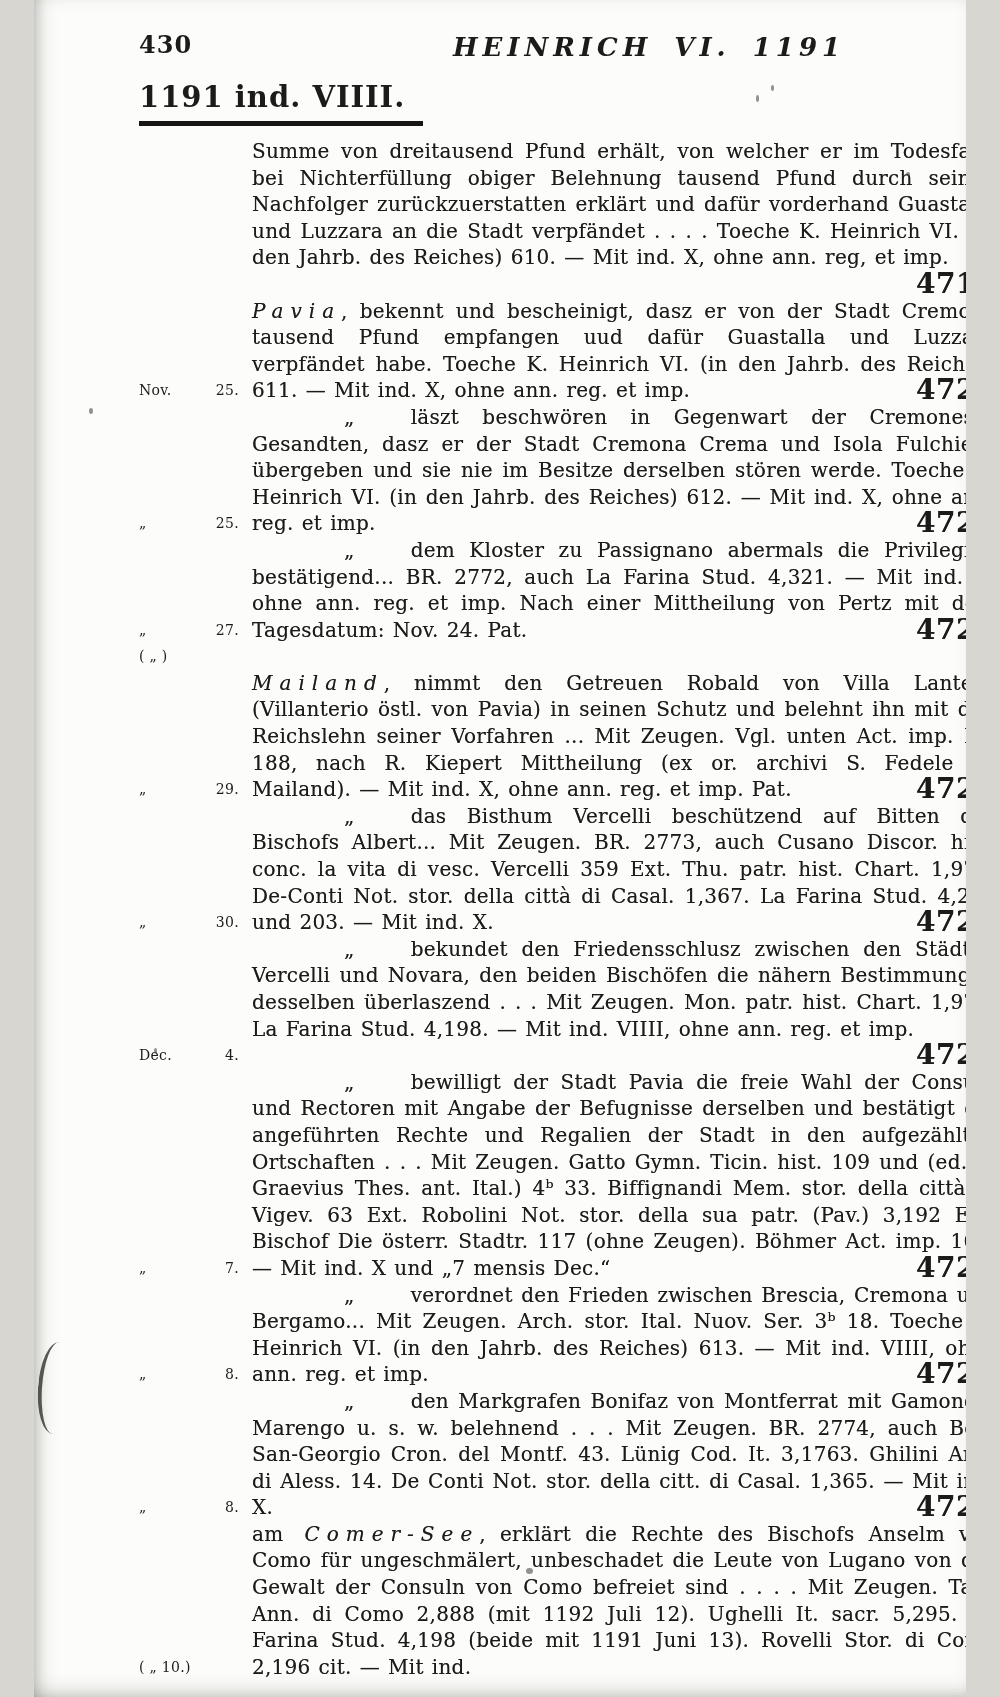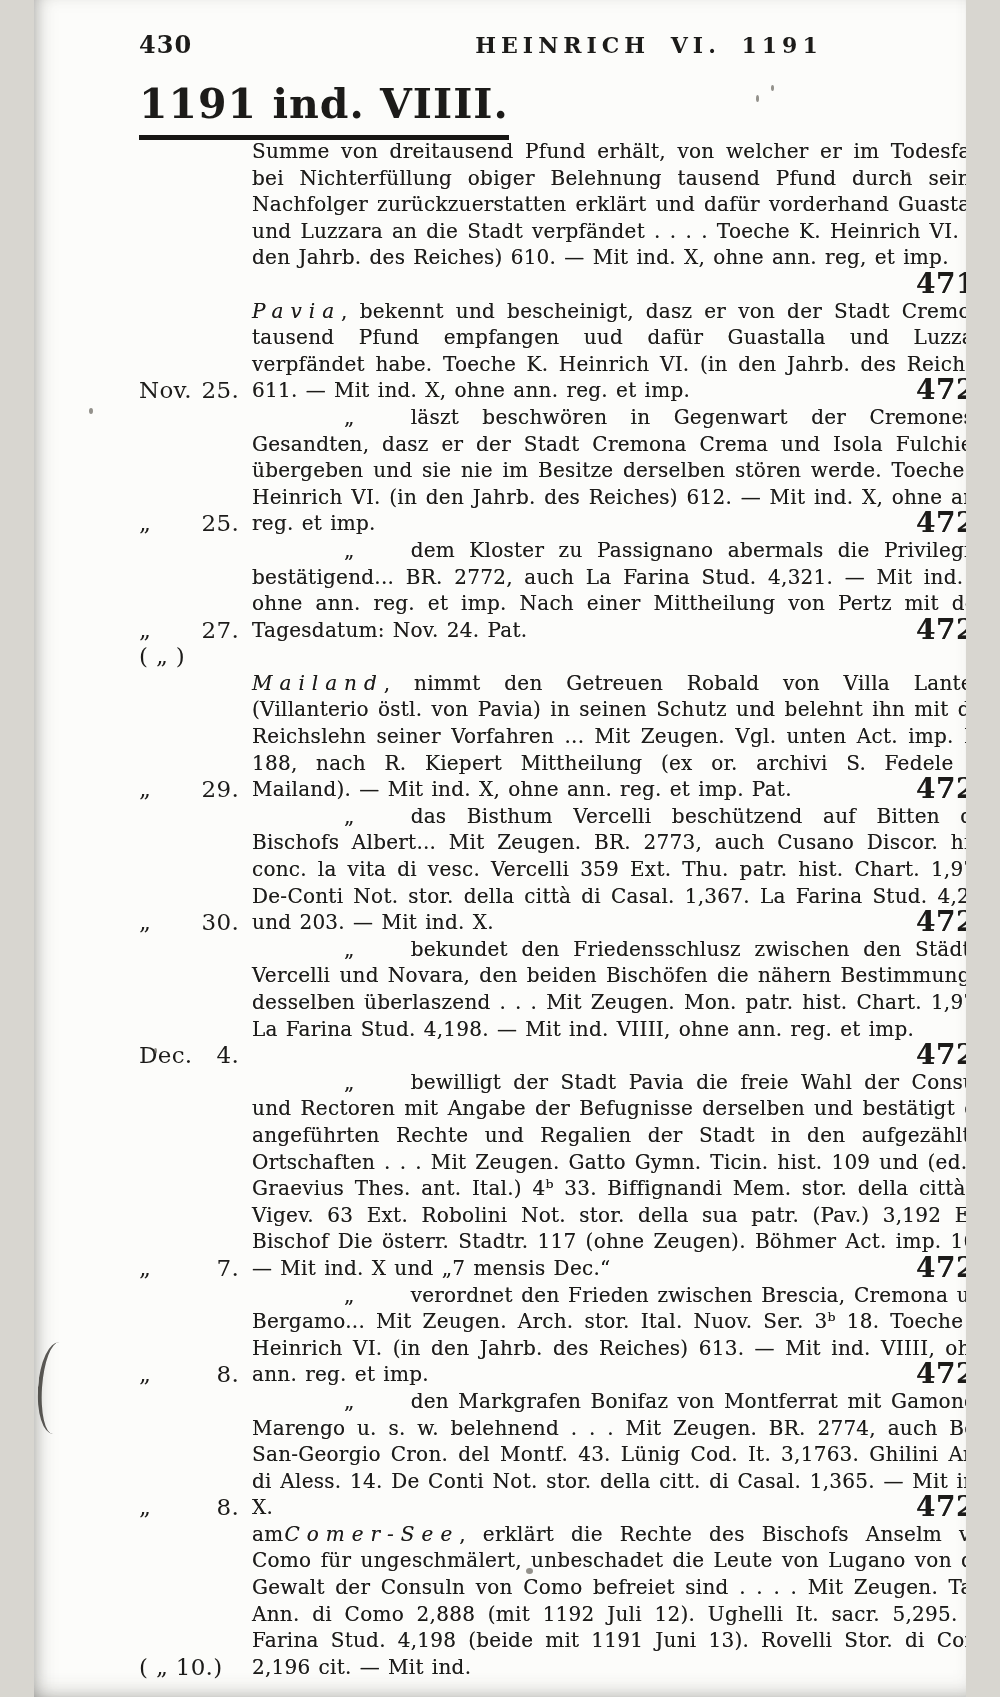--- a/index.html
+++ b/index.html
@@ -15,49 +15,49 @@
   }
   .header-row{
     position:absolute;top:30px;left:105px;right:40px;height:32px;
   }
   .page-number{
     position:absolute;left:0;top:0;
     font-size:24px;font-weight:700;letter-spacing:1px;
   }
   .running-header{
     position:absolute;left:295px;top:2px;width:430px;text-align:center;
-    font-size:22px;font-weight:600;letter-spacing:5px;word-spacing:8px;
+    font-size:26px;font-weight:600;letter-spacing:5px;word-spacing:8px;font-style:italic;
   }
   .section-heading{
     position:absolute;top:80px;left:105px;
-    font-size:41px;font-weight:700;letter-spacing:1px;
+    font-size:29px;font-weight:700;letter-spacing:1px;
     padding-bottom:7px;border-bottom:5px solid #171614;
     min-width:284px;
   }
   .entries{
     position:absolute;top:138px;left:105px;width:857px;
   }
   .entry{display:flex;align-items:flex-end;}
   .date{
     flex:0 0 100px;width:100px;display:flex;justify-content:space-between;
-    font-size:23px;line-height:26.6px;letter-spacing:.3px;
+    font-size:14px;line-height:26.6px;letter-spacing:.3px;
     padding-top:0;
   }
   .body{
     flex:1;margin-left:13px;
     font-size:20px;line-height:26.6px;
     text-align:justify;letter-spacing:.25px;word-spacing:1.5px;
     text-shadow:0 0 .4px rgba(20,20,20,.55);
   }
   .body.ind{text-indent:92px;}
   .lead{font-weight:400;}
   .lead.spaced{letter-spacing:7px;font-style:italic;}
   .lead.ditto{margin-right:56px;}
   .lead:empty{display:none;margin:0;}
-  .pre{margin-right:1px;}
+  .pre{margin-right:21px;}
   .num{
     float:right;font-weight:700;font-size:28px;margin-left:20px;
     letter-spacing:.5px;
   }
   .num:empty{display:none;}
   
   .speck{position:absolute;background:#5a5750;border-radius:50%;opacity:.65;}
   .pen-mark{
     position:absolute;left:4px;top:1342px;width:26px;height:92px;
     border-left:4px solid #34322e;

